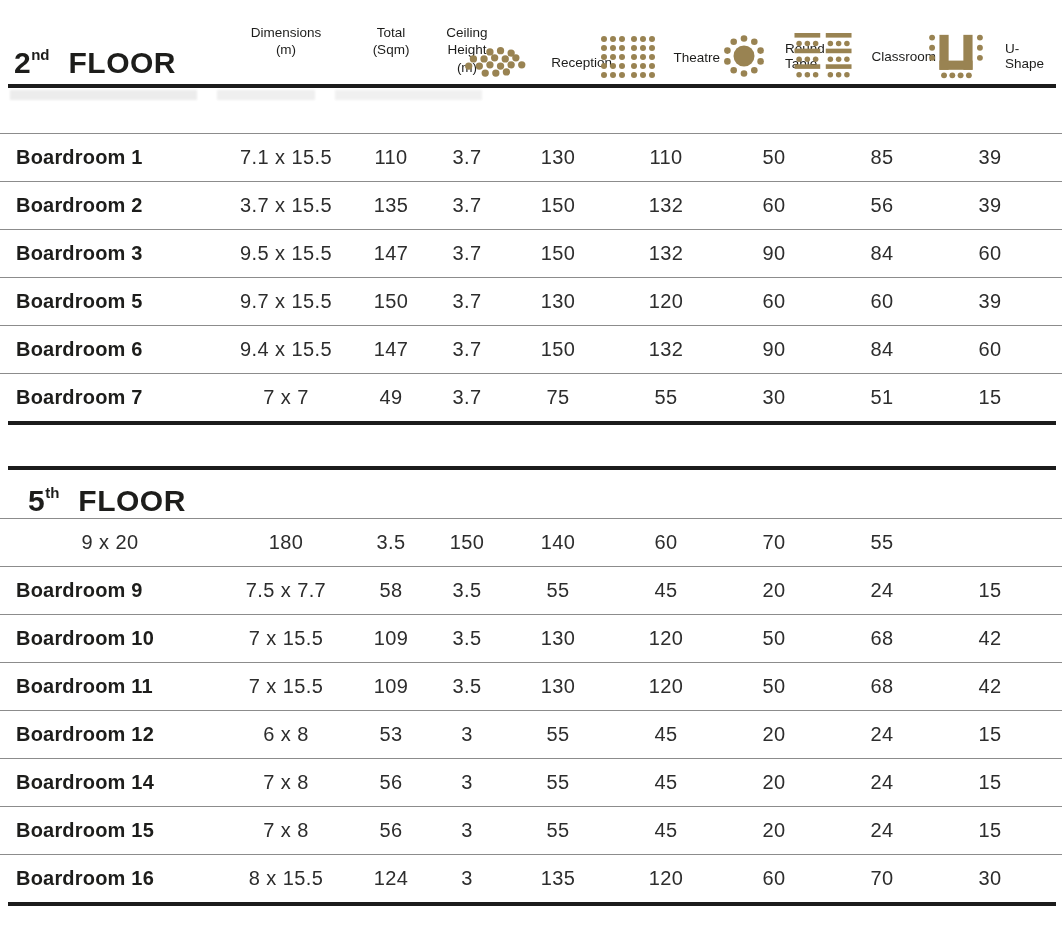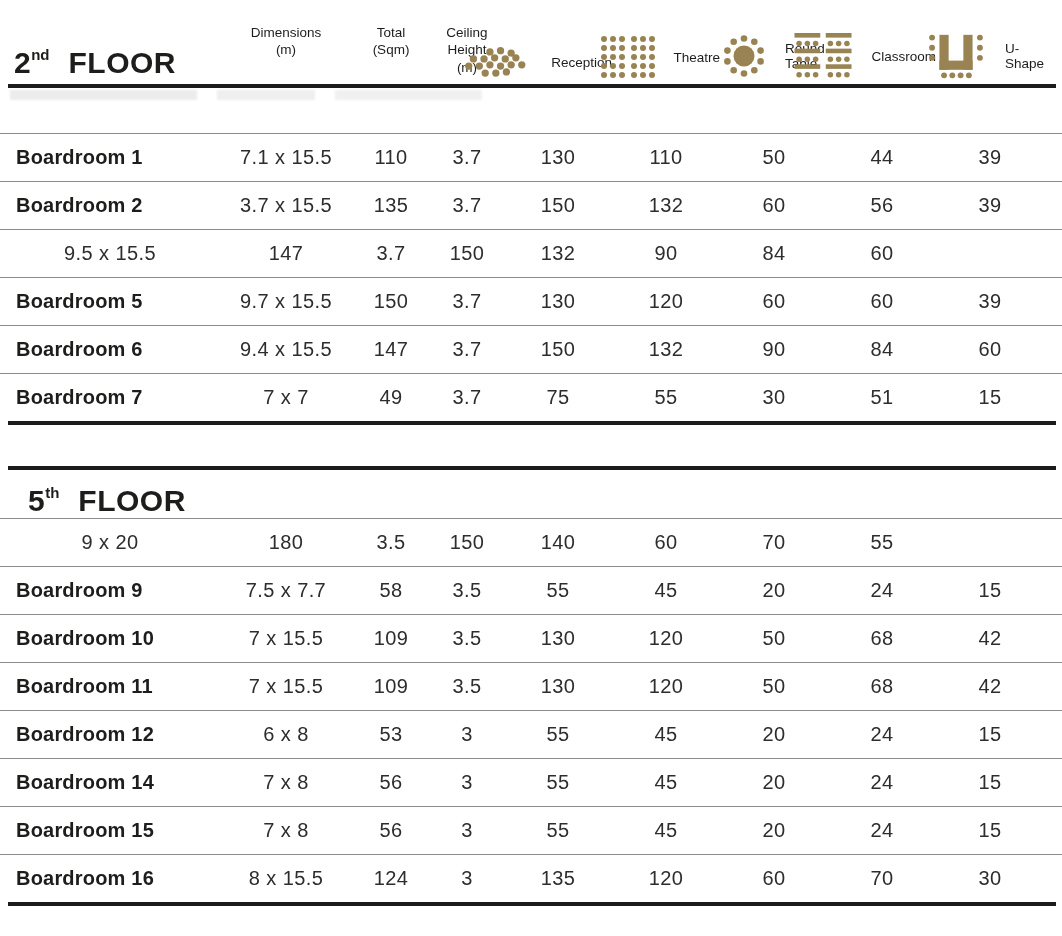--- a/index.html
+++ b/index.html
@@ -244,35 +244,36 @@
 
     <div>
         <div class="grid row">
           <div class="cell room">Boardroom 1</div>
           <div class="cell num">7.1 x 15.5</div>
           <div class="cell num">110</div>
           <div class="cell num">3.7</div>
           <div class="cell num">130</div>
           <div class="cell num">110</div>
           <div class="cell num">50</div>
-          <div class="cell num">44</div>
+          <div class="cell num">85</div>
           <div class="cell num">39</div>
         </div>
         <div class="grid row">
           <div class="cell room">Boardroom 2</div>
           <div class="cell num">3.7 x 15.5</div>
           <div class="cell num">135</div>
           <div class="cell num">3.7</div>
           <div class="cell num">150</div>
           <div class="cell num">132</div>
           <div class="cell num">60</div>
           <div class="cell num">56</div>
           <div class="cell num">39</div>
         </div>
         <div class="grid row">
+          <div class="cell room">Boardroom 3</div>
           <div class="cell num">9.5 x 15.5</div>
           <div class="cell num">147</div>
           <div class="cell num">3.7</div>
           <div class="cell num">150</div>
           <div class="cell num">132</div>
           <div class="cell num">90</div>
           <div class="cell num">84</div>
           <div class="cell num">60</div>
         </div>
         <div class="grid row">

